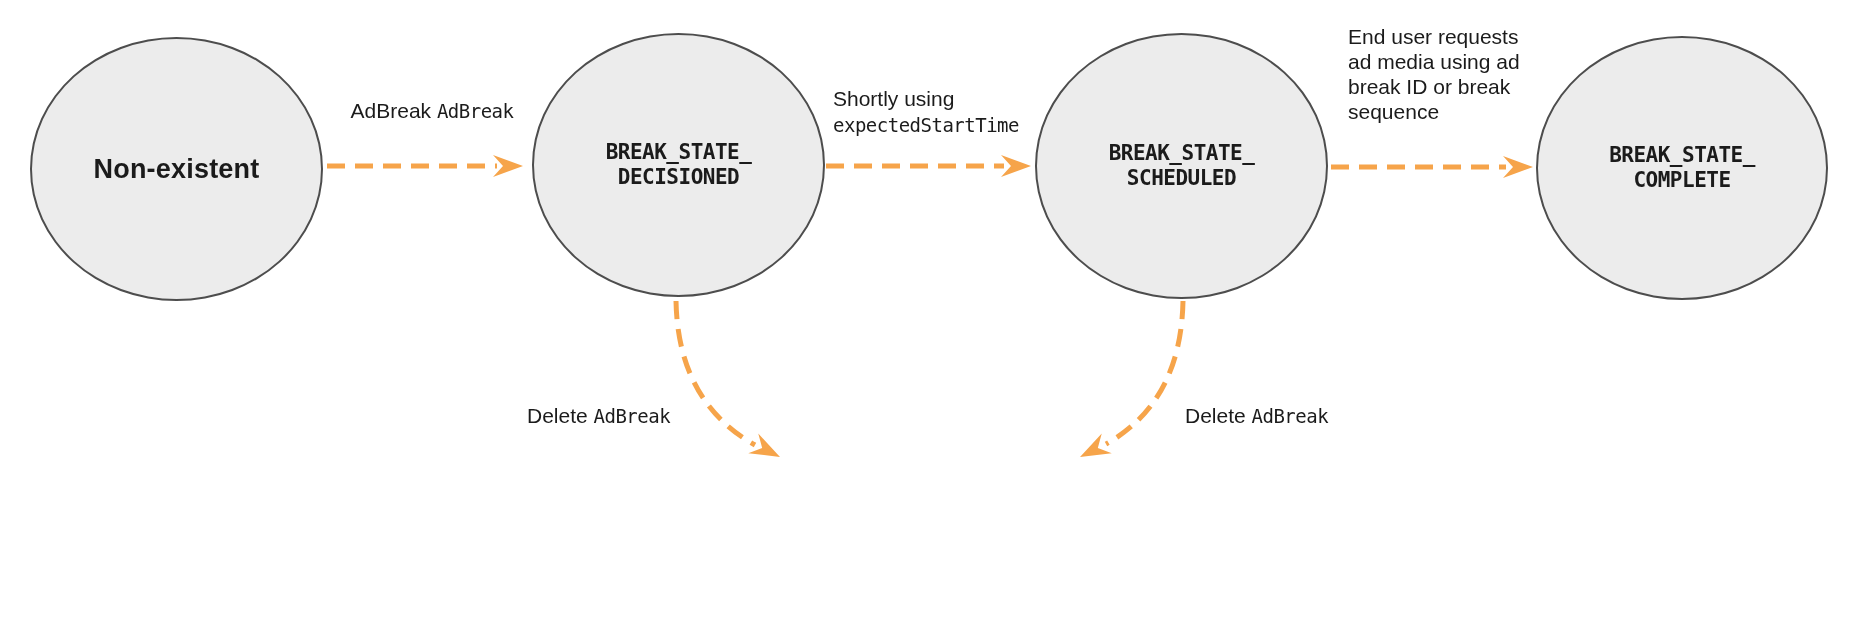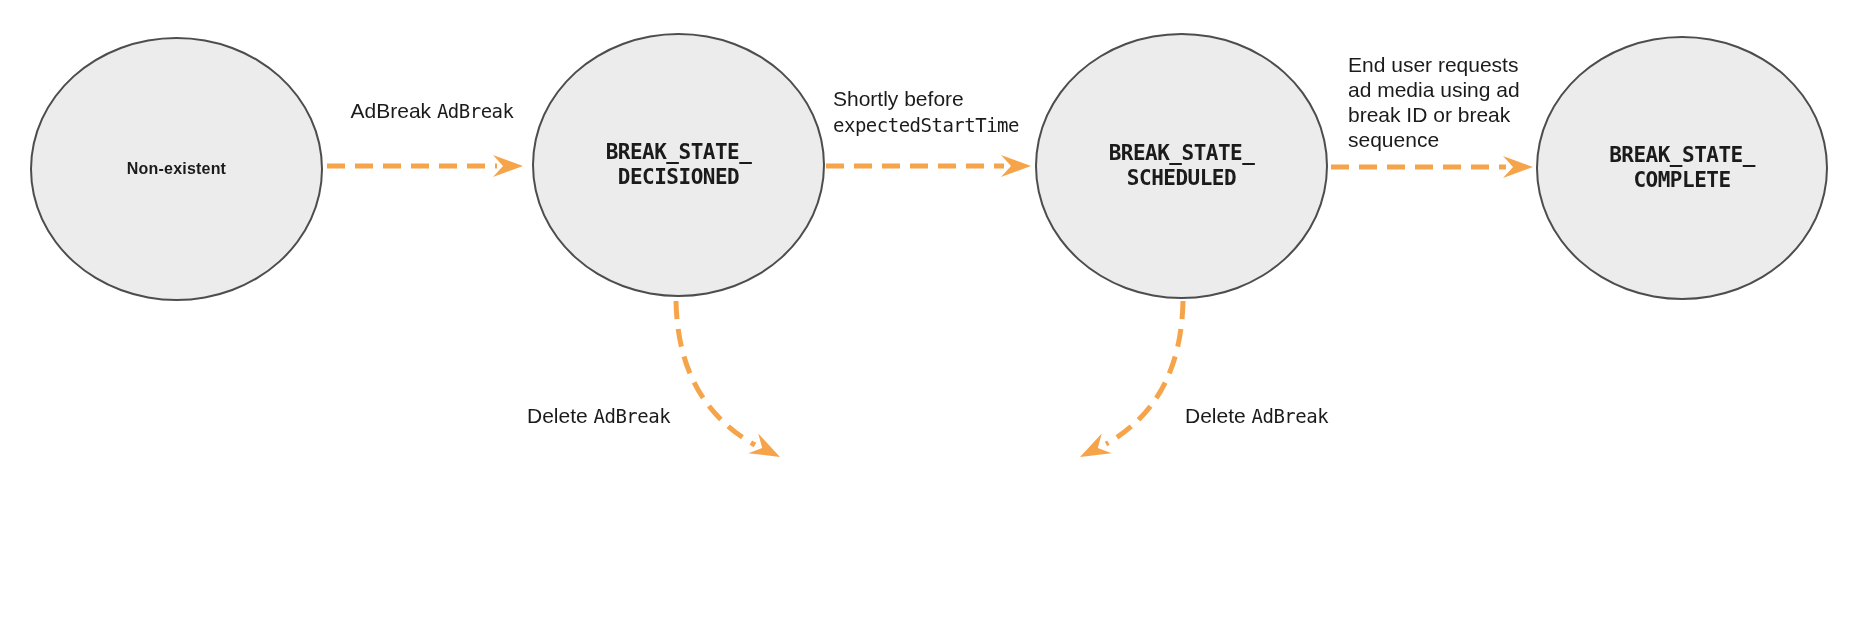--- a/index.html
+++ b/index.html
@@ -50,21 +50,21 @@
     background: var(--circle_fill);
     border: 2px solid var(--circle_border);
     display: flex;
     flex-direction: column;
     align-items: center;
     justify-content: center;
     text-align: center;
   }
   .state .label-sans {
     font-weight: bold;
-    font-size: 16px;
+    font-size: 27px;
     line-height: 28px;
     letter-spacing: 0.2px;
   }
   .state .label-mono {
     font-family: "DejaVu Sans Mono", "Liberation Mono", monospace;
     font-weight: bold;
     font-size: 21px;
     line-height: 25px;
     letter-spacing: -0.5px;
   }
@@ -79,21 +79,21 @@
     font-size: 19px;
     letter-spacing: -0.5px;
   }
   .edge-label.center { text-align: center; }
   .edge-label.wrap {
     white-space: normal;
     line-height: 25px;
   }
   #label-create   { left: 340px;  top: 98px;  width: 184px; }
   #label-shortly  { left: 833px;  top: 86px;  }
-  #label-enduser  { left: 1348px; top: 52px;  width: 192px; }
+  #label-enduser  { left: 1348px; top: 24px;  width: 192px; }
   #label-delete-l { left: 527px;  top: 403px; }
   #label-delete-r { left: 1185px; top: 403px; }
 
   #state-non-existent { left: 30px;   top: 37px;  width: 293px; height: 264px; }
   #state-scheduled    { left: 532px;  top: 33px;  width: 293px; height: 264px; }
   #state-decisioned   { left: 1035px; top: 33px;  width: 293px; height: 266px; }
   #state-complete     { left: 1536px; top: 36px;  width: 292px; height: 264px; }
   #state-deleted      { left: 784px;  top: 324px; width: 293px; height: 265px; }
 </style>
 </head>
@@ -138,21 +138,21 @@
     <span class="label-mono">COMPLETE</span>
   </div>
 
 
   <div class="edge-label center" id="label-create">
     <span>AdBreak</span>
     <span class="mono">AdBreak</span>
   </div>
 
   <div class="edge-label" id="label-shortly">
-    <span>Shortly before</span><br>
+    <span>Shortly using</span><br>
     <span class="mono">expectedStartTime</span>
   </div>
 
   <div class="edge-label wrap" id="label-enduser">
     <span>End user requests ad media using ad break ID or break sequence</span>
   </div>
 
   <div class="edge-label" id="label-delete-l">
     <span>Delete</span>
     <span class="mono">AdBreak</span>

